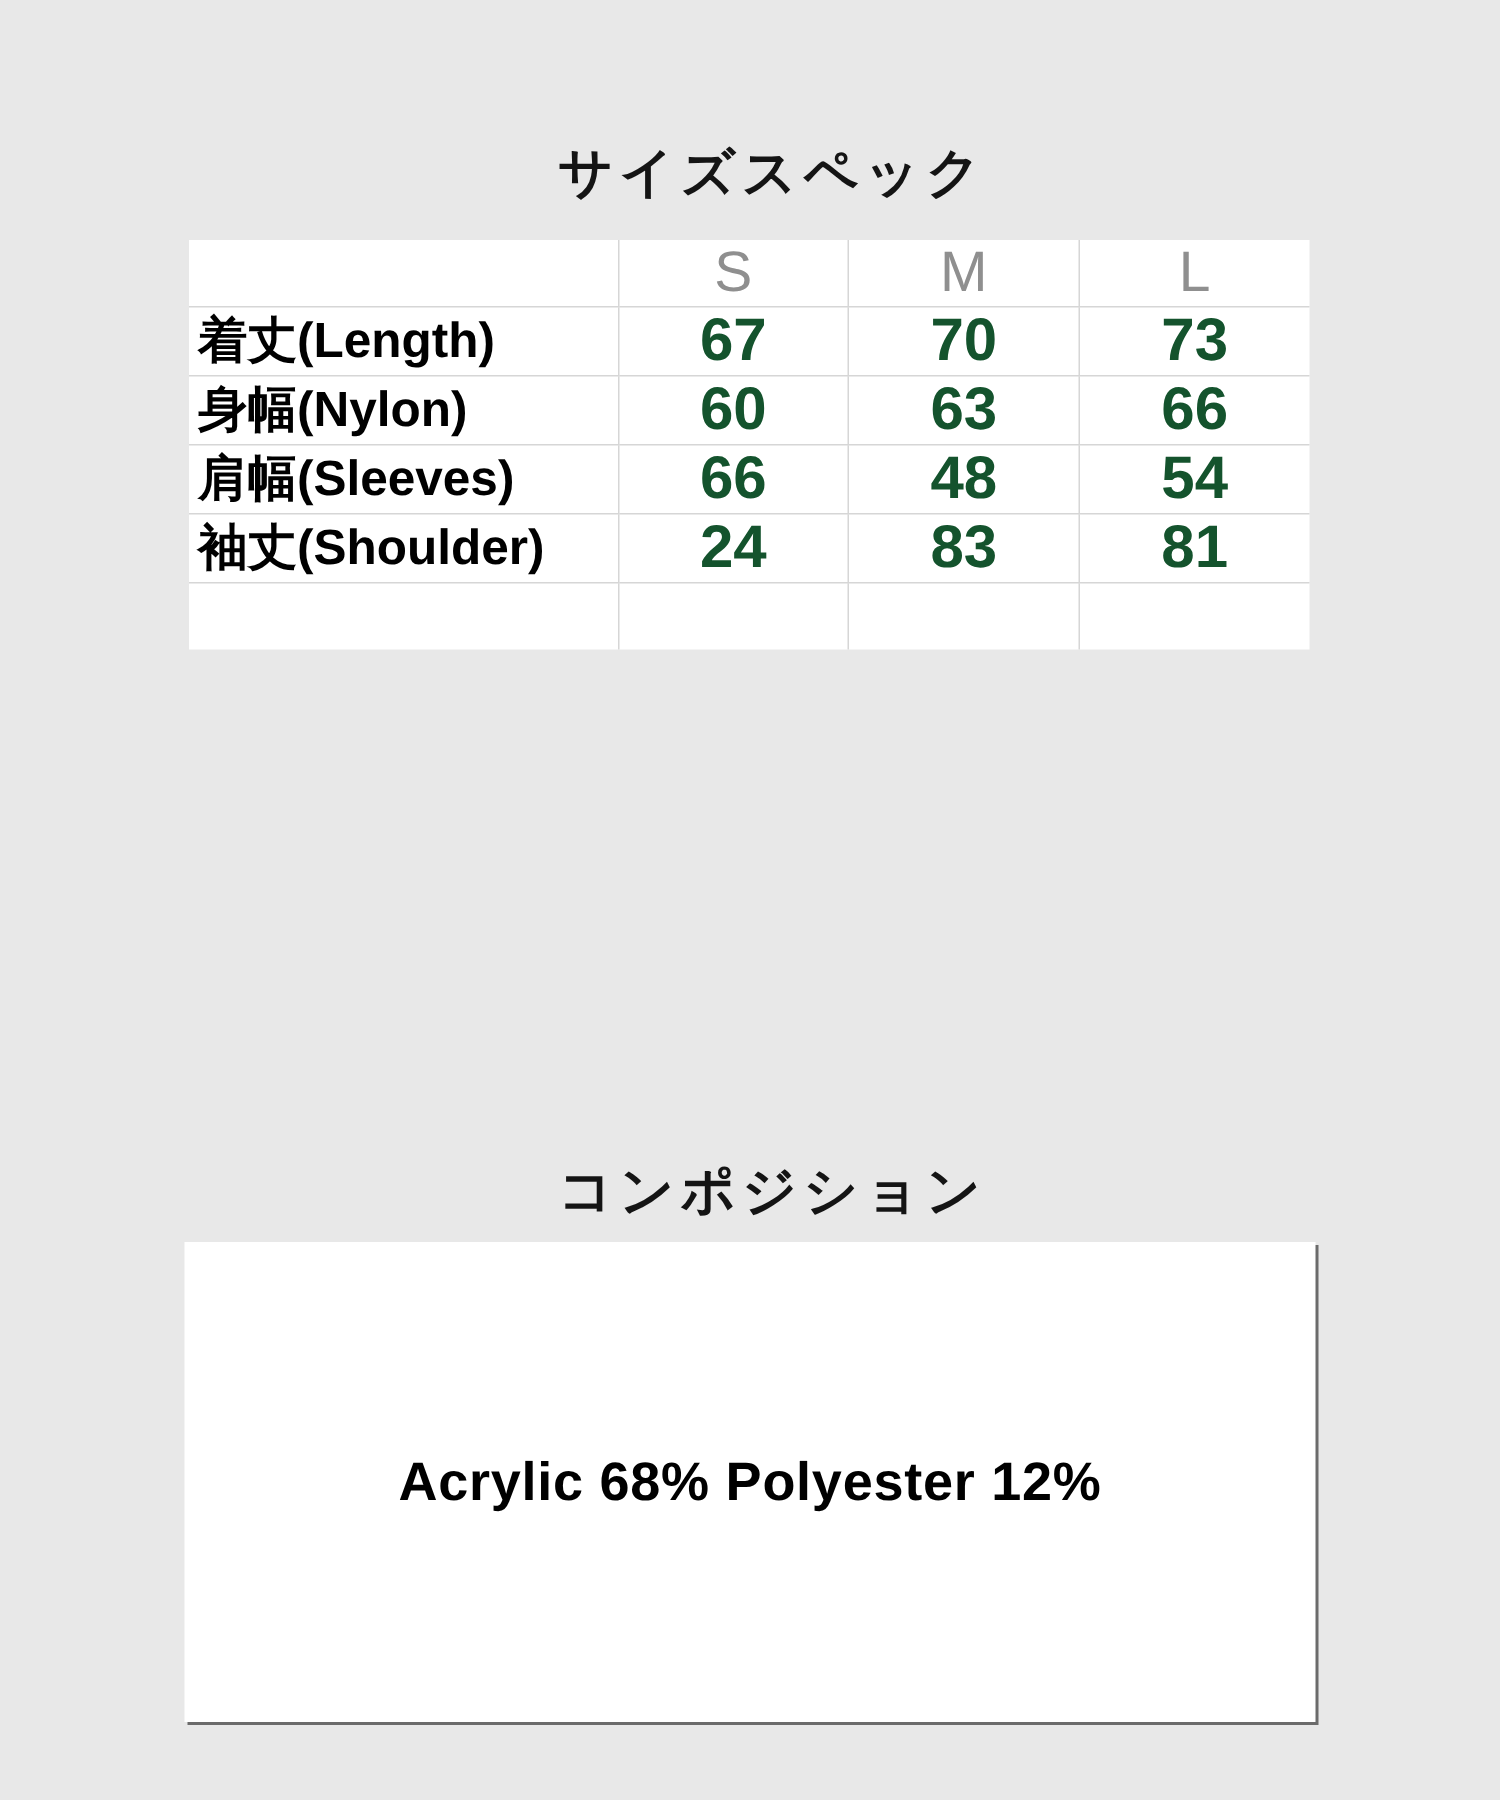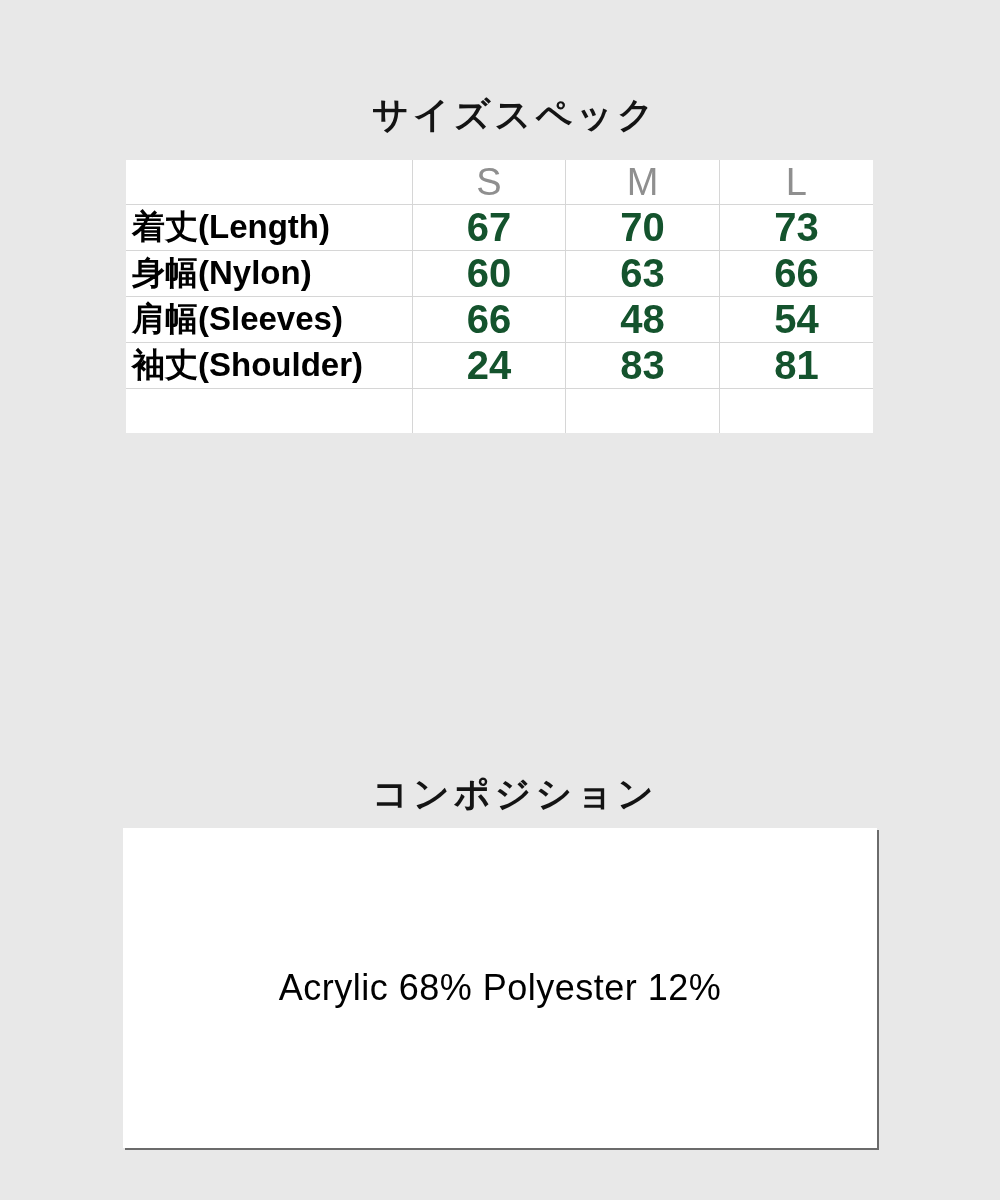--- a/index.html
+++ b/index.html
@@ -80,21 +80,21 @@
     box-shadow: 2px 2px 0 rgba(40, 40, 40, 0.65);
     display: flex;
     flex-direction: column;
     justify-content: center;
     align-items: center;
   }
   .comp-box p {
     margin: 0 0;
     font-size: 36px;
     line-height: 36px;
-    font-weight: normal;
+    font-weight: bold;
     color: #000;
     text-align: center;
     letter-spacing: 0.5px;
   }
 </style>
 </head>
 <body>
 
 <h1 id="size-title" class="section-title">サイズスペック</h1>
 

